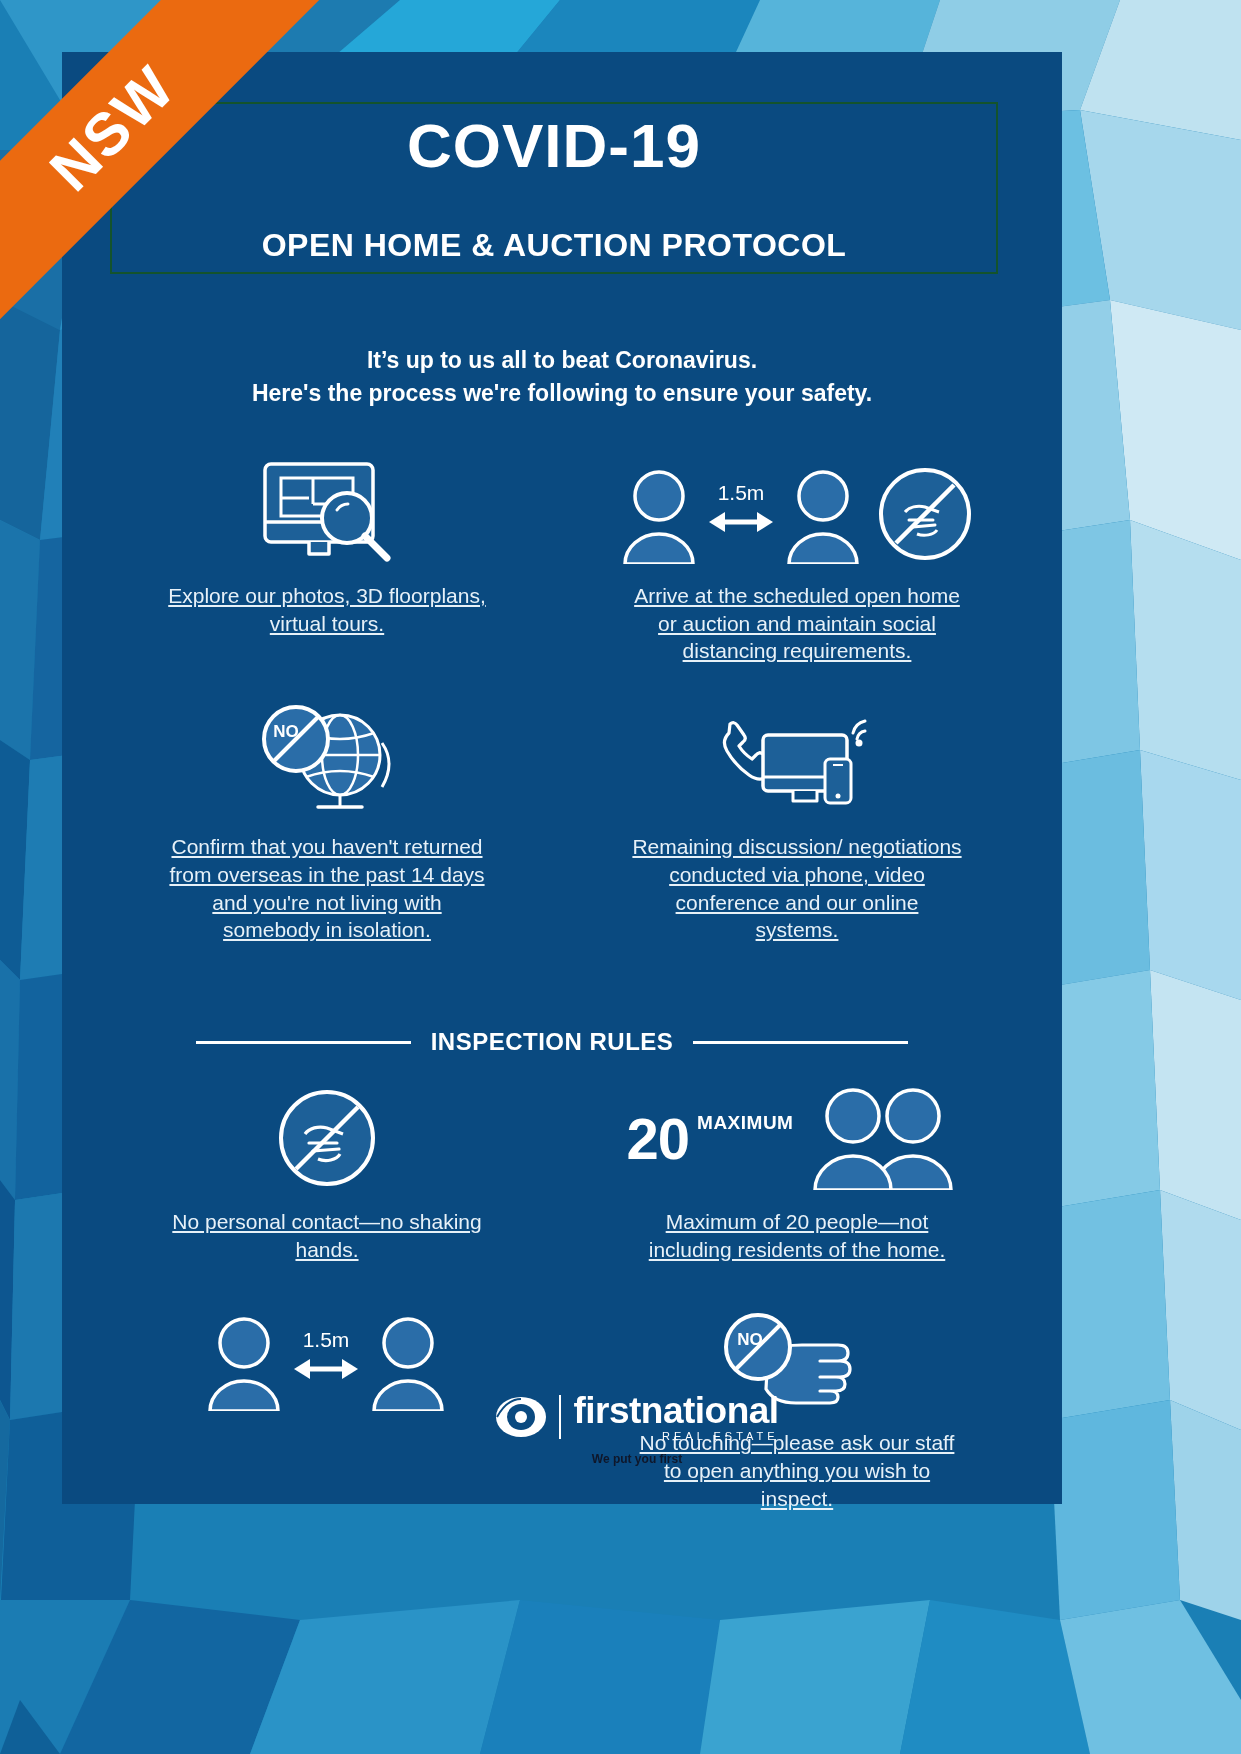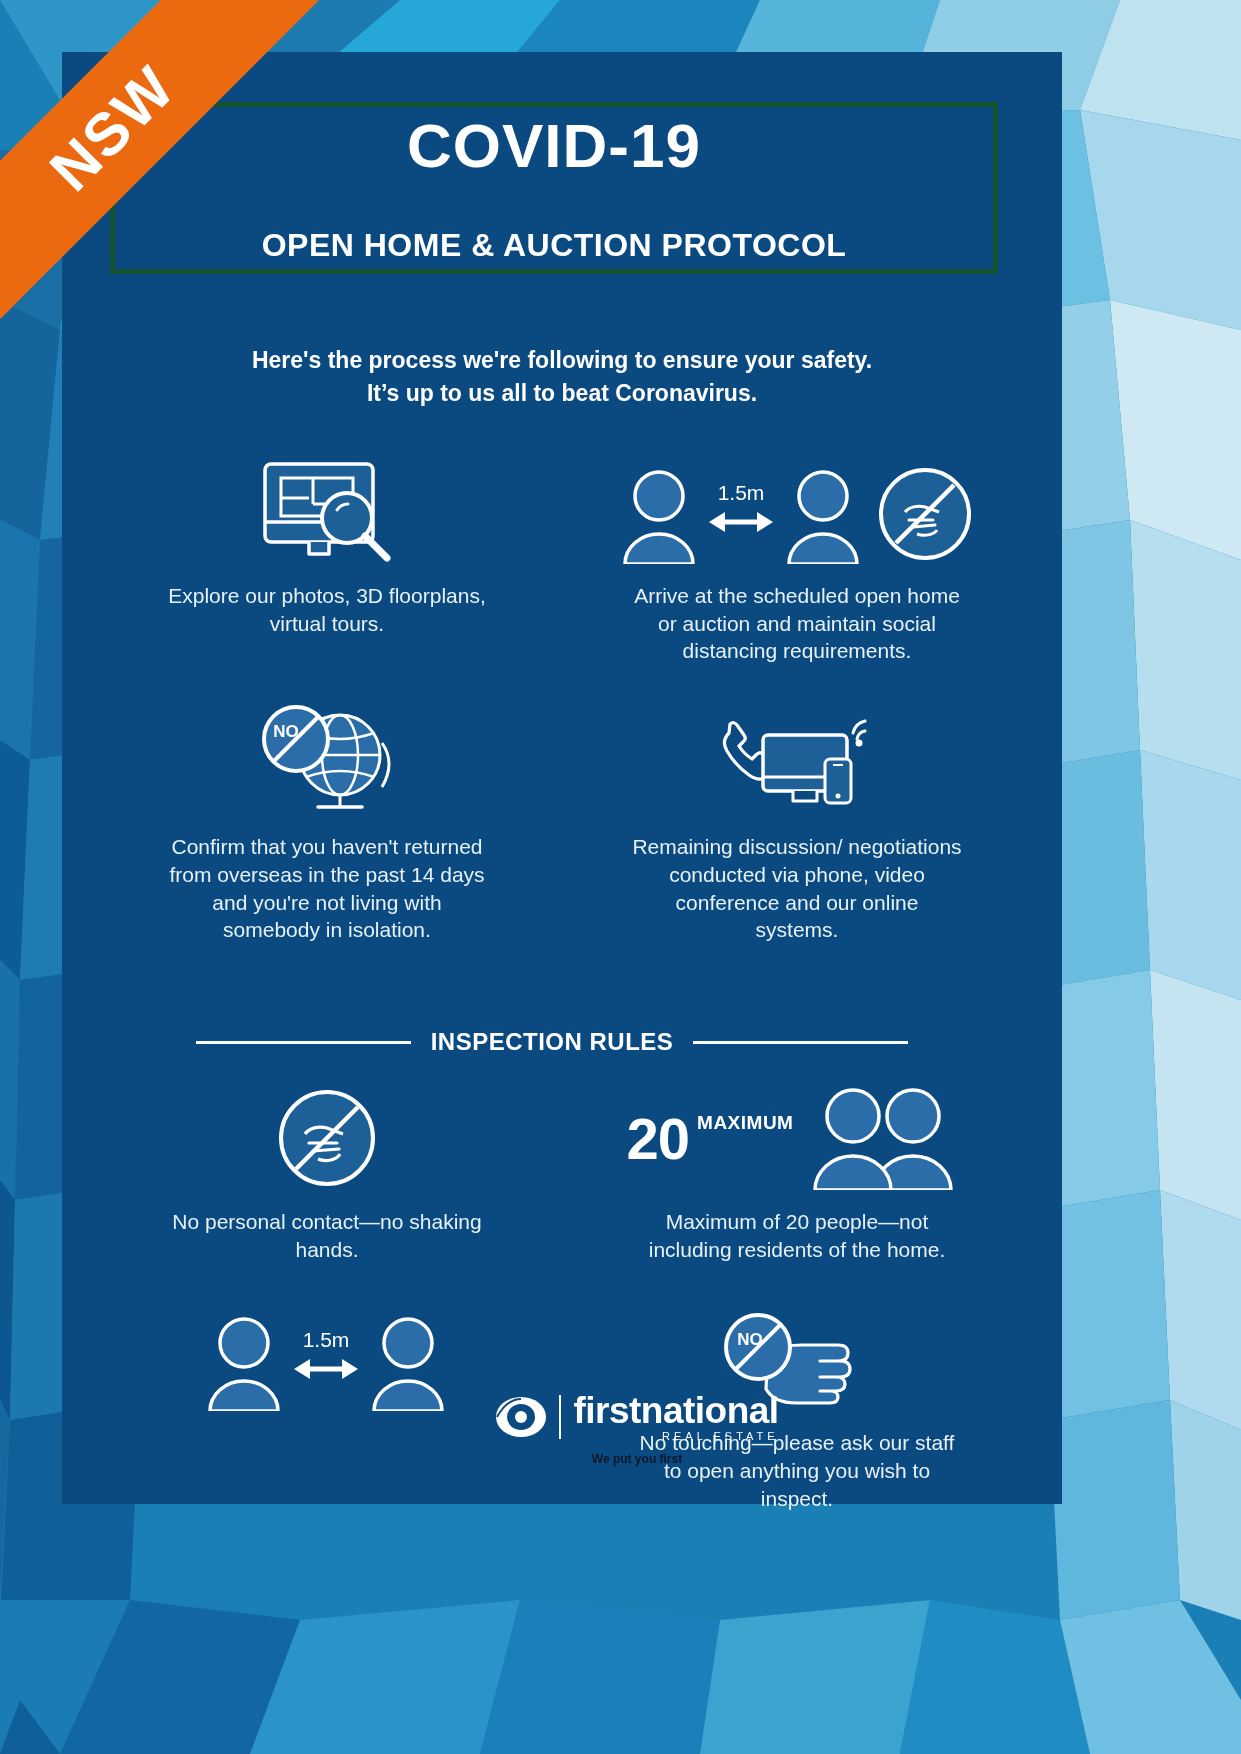--- a/index.html
+++ b/index.html
@@ -58,21 +58,21 @@
     font-family: "Liberation Sans", sans-serif;
   }
 
   
   .title-box {
     position: absolute;
     left: 110px;
     top: 102px;
     width: 888px;
     height: 172px;
-    border: 5px solid #14532d;
+    border: 2px solid #14532d;
     display: flex;
     flex-direction: column;
     align-items: center;
     justify-content: center;
     z-index: 4;
     gap: 38px;
   }
   .title-main {
     color: #ffffff;
     font-size: 62px;
@@ -125,20 +125,21 @@
     justify-content: center;
   }
   .caption {
     color: #e7f1f8;
     font-size: 21px;
     line-height: 1.32;
     text-align: center;
     margin-top: 18px;
     max-width: 330px;
     font-weight: 300;
+    text-decoration: underline;
   }
 
   .row-1 { margin-bottom: 38px; }
   .row-2 { margin-bottom: 0px; }
 
   
   .divider {
     position: absolute;
     left: 82px;
     top: 1028px;
@@ -299,22 +300,22 @@
     <span class="ribbon-text">NSW</span>
   </div>
 </div>
 
 <div class="title-box">
   <div class="title-main">COVID-19</div>
   <div class="title-sub">OPEN HOME &amp; AUCTION PROTOCOL</div>
 </div>
 
 <div class="intro">
+  <div>It’s up to us all to beat Coronavirus.</div>
   <div>Here's the process we're following to ensure your safety.</div>
-  <div>It’s up to us all to beat Coronavirus.</div>
 </div>
 
 <div class="grid">
 
   <div class="row row-1">
 
     <div class="cell">
       <div class="icon-area">
         <svg width="160" height="106" viewBox="0 0 160 106">
           <rect x="18" y="6" width="108" height="78" rx="6" fill="#1d6098" stroke="#fff" stroke-width="3.5"></rect>

